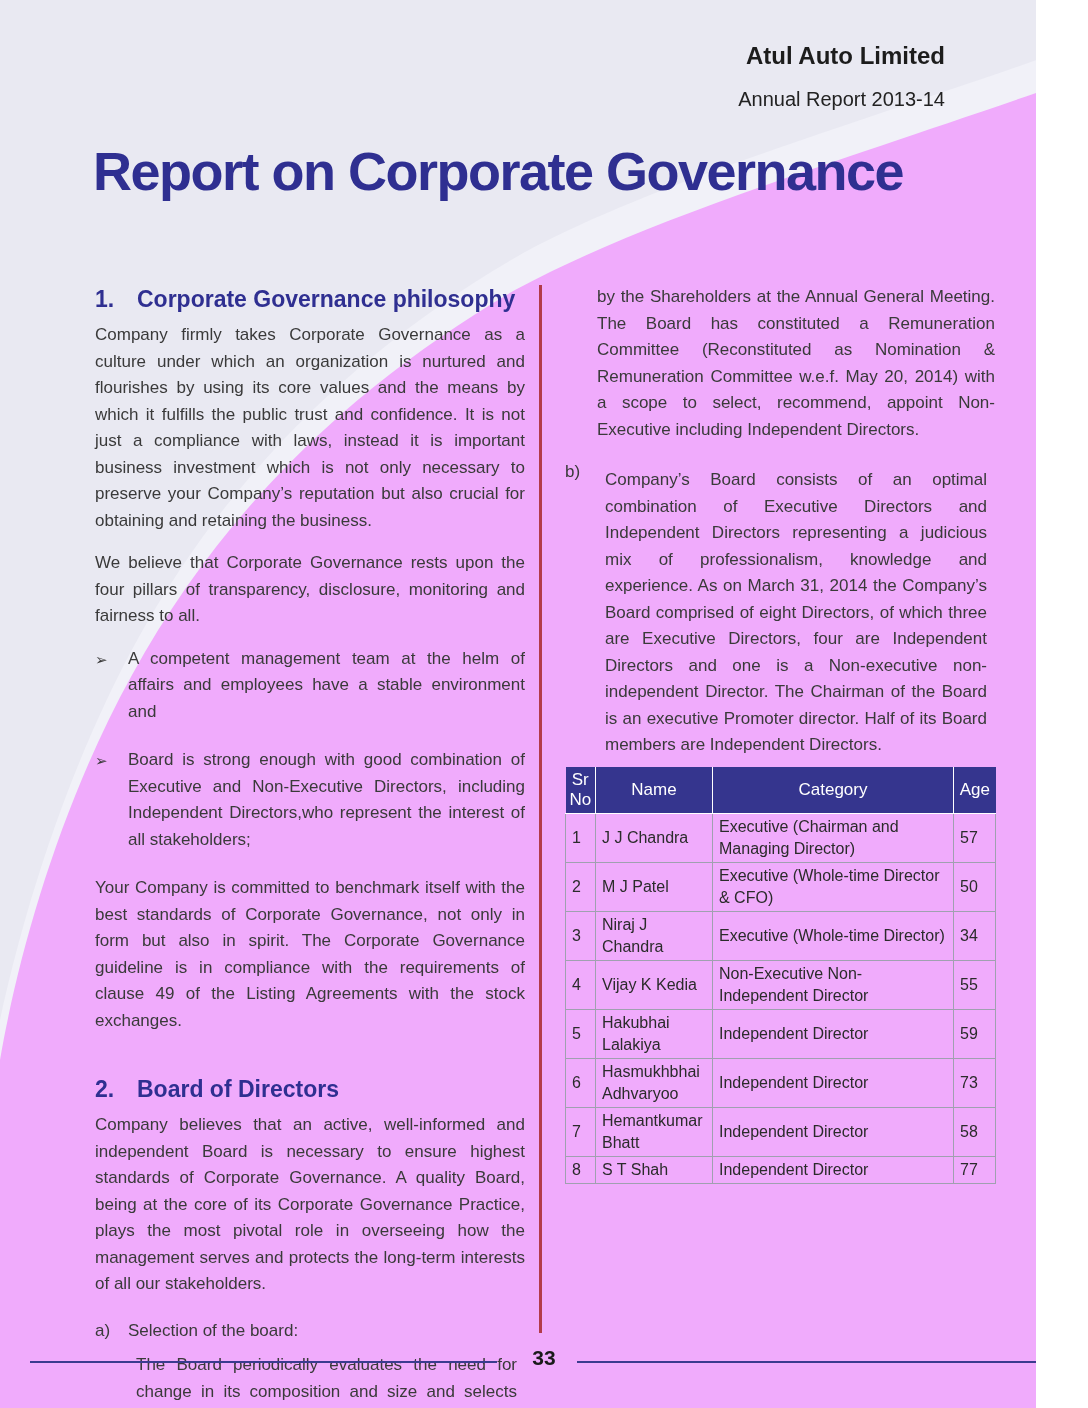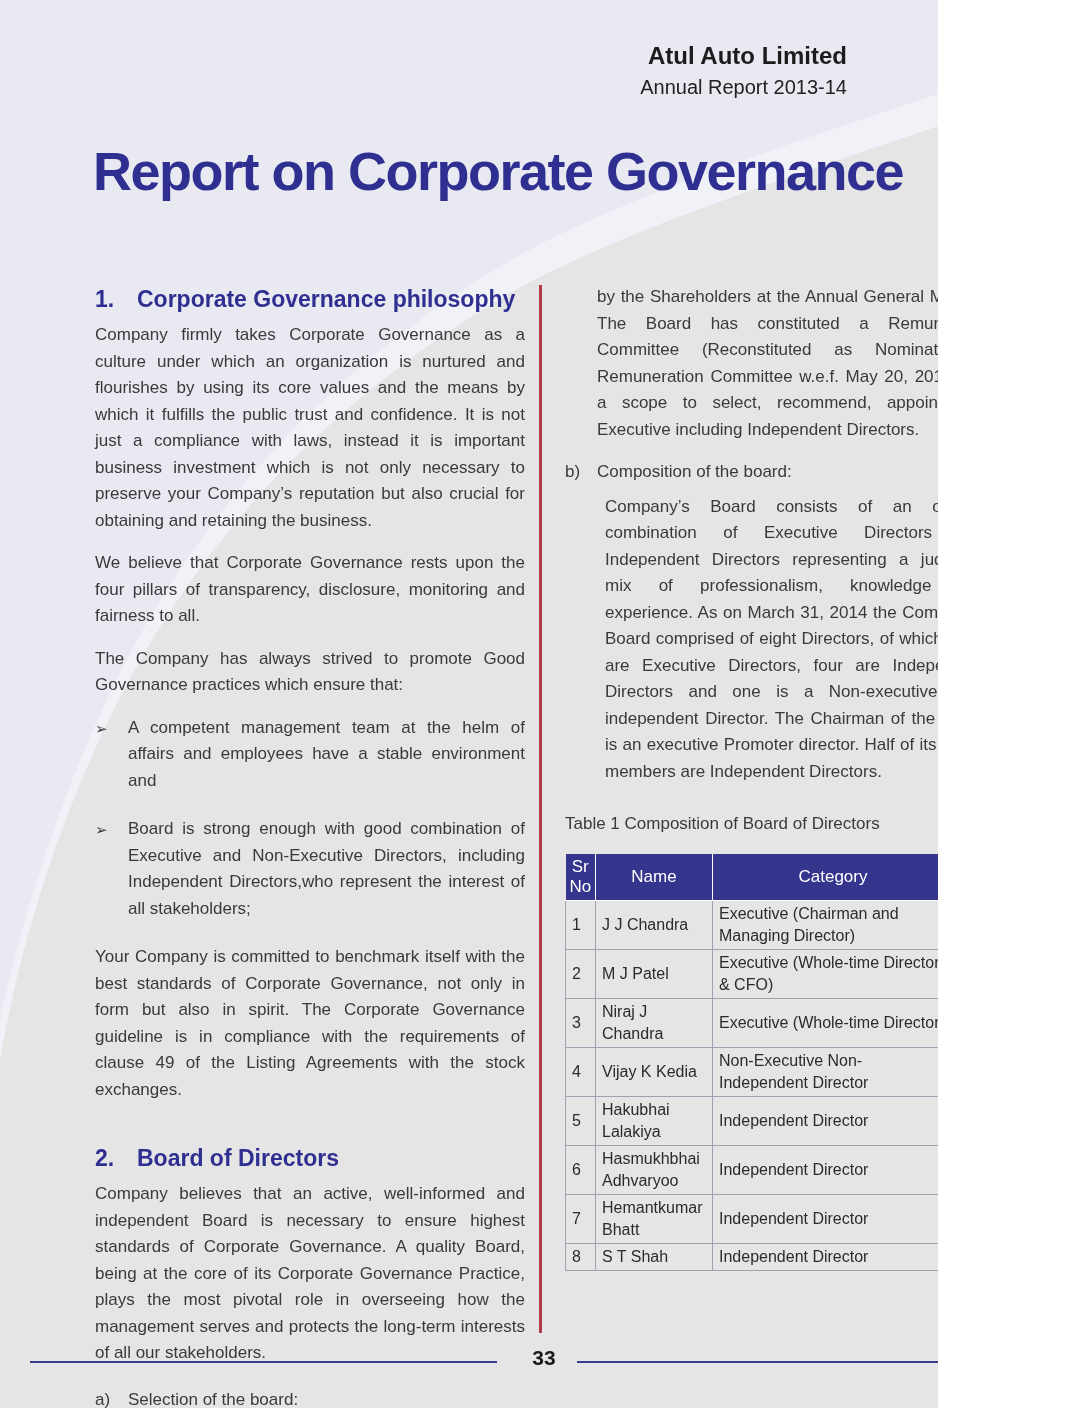--- a/index.html
+++ b/index.html
@@ -1,43 +1,43 @@
 <!DOCTYPE html>
 <html><head>
 <meta charset="utf-8">
 <style>
   * { box-sizing: border-box; margin: 0; padding: 0; }
   html, body { background: #ffffff; }
   body { font-family: "Liberation Sans", sans-serif; }
   .page {
     position: relative;
-    width: 938px;
+    width: 1036px;
     height: 1408px;
-    background: #e5e5e5;
+    background: #f0abfc;
     overflow: hidden;
     text-decoration: underline;
   }
   .bg-swoosh {
     position: absolute;
     left: 0; top: 0;
     z-index: 0;
     pointer-events: none;
   }
   .content { position: relative; z-index: 1; }
 
   
   .doc-header {
     position: absolute;
     top: 42px;
     right: 91px;
     text-align: right;
     color: #1c1c1c;
   }
   .doc-header .company { font-size: 24px; font-weight: bold; letter-spacing: 0; }
-  .doc-header .report  { font-size: 20px; font-weight: 400; margin-top: 6px; color: #222; }
+  .doc-header .report  { font-size: 20px; font-weight: 400; margin-top: 18px; color: #222; }
 
   
   .page-title {
     position: absolute;
     left: 93px;
     top: 140px;
     width: 940px;
     font-size: 54px;
     font-weight: bold;
     letter-spacing: -1.5px;
@@ -150,21 +150,20 @@
     </div>
 
     <h1 class="page-title">Report on Corporate Governance</h1>
 
     <div class="col col-left">
       <h2 class="sec-heading">
         <span class="sec-num">1.</span><span>Corporate Governance philosophy</span>
       </h2>
       <p>Company firmly takes Corporate Governance as a culture under which an organization is nurtured and flourishes by using its core values and the means by which it fulfills the public trust and confidence. It is not just a compliance with laws, instead it is important business investment which is not only necessary to preserve your Company’s reputation but also crucial for obtaining and retaining the business.</p>
       <p>We believe that Corporate Governance rests upon the four pillars of transparency, disclosure, monitoring and fairness to all.</p>
-      <p>The Company has always strived to promote Good Governance practices which ensure that:</p>
 
       <div class="bullet">
         <span class="bullet-glyph">➢</span>
         <span class="bullet-text">A competent management team at the helm of affairs and employees have a stable environment and</span>
       </div>
       <div class="bullet">
         <span class="bullet-glyph">➢</span>
         <span class="bullet-text">Board is strong enough with good combination of Executive and Non-Executive Directors, including Independent Directors,who represent the interest of all stakeholders;</span>
       </div>
 
@@ -186,27 +185,25 @@
 
     <div class="col-divider"></div>
 
     <div class="col col-right">
       <div class="indent-wrap">
         <p>by the Shareholders at the Annual General Meeting. The Board has constituted a Remuneration Committee (Reconstituted as Nomination &amp; Remuneration Committee w.e.f. May 20, 2014) with a scope to select, recommend, appoint Non-Executive including Independent Directors.</p>
 
         <div class="lettered">
           <span class="letter">b)</span>
           <div class="lbody">
-            <div class="ltitle">Composition of the board:</div>
             <p style="text-align: justify;">Company’s Board consists of an optimal combination of Executive Directors and Independent Directors representing a judicious mix of professionalism, knowledge and experience. As on March 31, 2014 the Company’s Board comprised of eight Directors, of which three are Executive Directors, four are Independent Directors and one is a Non-executive non-independent Director. The Chairman of the Board is an executive Promoter director. Half of its Board members are Independent Directors.</p>
           </div>
         </div>
       </div>
 
-      <p class="table-caption">Table 1 Composition of Board of Directors</p>
 
       <table class="board">
         <colgroup>
           <col style="width:30px">
             <col style="width:117px">
             <col style="width:241px">
             <col style="width:42px">
         </colgroup>
         <thead>
           <tr>

